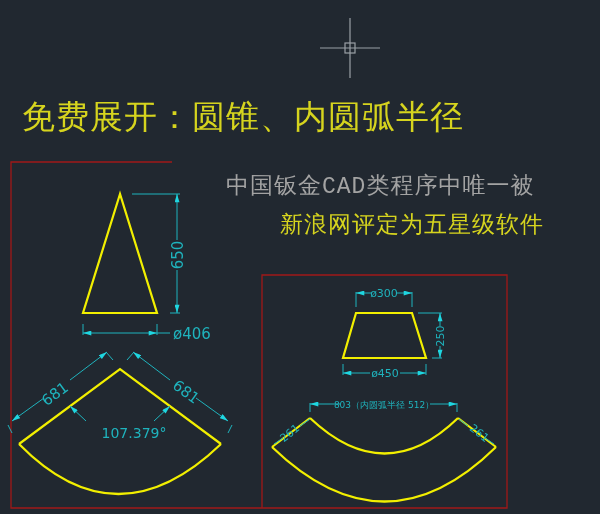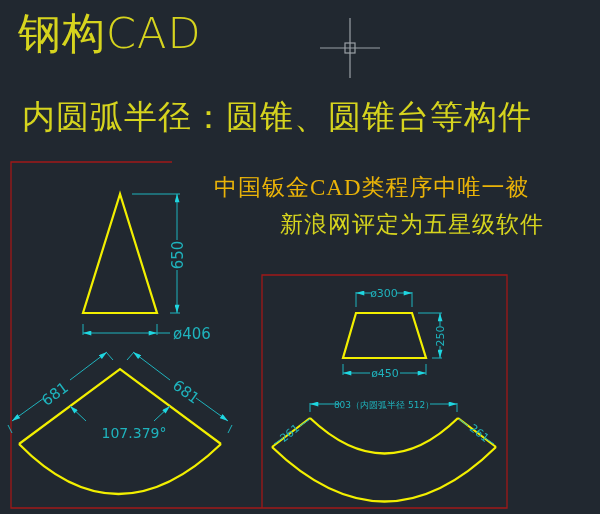--- a/index.html
+++ b/index.html
@@ -4,33 +4,32 @@
 <style>
   html, body { margin:0; padding:0; background:#212830; }
   body { width:600px; height:514px; position:relative; overflow:hidden;
          font-family:"DejaVu Sans", sans-serif; }
   .canvas { position:absolute; left:0; top:0; width:600px; height:514px; background:#212830; }
   svg { position:absolute; left:0; top:0; }
   .title-main { position:absolute; left:18px; top:12px; font-size:43px; color:#d6d41e;
                 font-weight:300; letter-spacing:1px; line-height:1; font-family:"DejaVu Sans", sans-serif; }
   .title-sub { position:absolute; left:22px; top:100px; font-size:33px; color:#d6d41e; line-height:1;
                letter-spacing:1px; font-family:"DejaVu Sans", sans-serif; }
-  .promo1 { position:absolute; left:214px; top:176px; font-size:23px; color:#eab308; line-height:1;
-            letter-spacing:1px; font-family:Liberation Serif, serif; }
+  .promo1 { position:absolute; left:226px; top:176px; font-size:23px; color:#a3a3a3; line-height:1;
+            letter-spacing:1px; font-family:Liberation Mono, monospace; }
   .promo2 { position:absolute; left:280px; top:213px; font-size:23px; color:#d6d41e; line-height:1;
             letter-spacing:1px; font-family:"DejaVu Sans", sans-serif; }
   .dim { font-family:"DejaVu Sans", sans-serif; fill:#1fb3bd; }
 </style>
 </head>
 <body>
 
 <div class="canvas">
 
-  <div class="title-main">钢构CAD</div>
-  <div class="title-sub">内圆弧半径：圆锥、圆锥台等构件</div>
+  <div class="title-sub">免费展开：圆锥、内圆弧半径</div>
   <div class="promo1">中国钣金CAD类程序中唯一被</div>
   <div class="promo2">新浪网评定为五星级软件</div>
 
   <svg width="600" height="514" viewBox="0 0 600 514">
     <defs>
       <marker id="arr" viewBox="0 0 10 6" refX="10" refY="3" markerWidth="9" markerHeight="5" orient="auto-start-reverse">
         <path d="M0,0 L10,3 L0,6 z" fill="#1fd6e0"></path>
       </marker>
     </defs>
 

